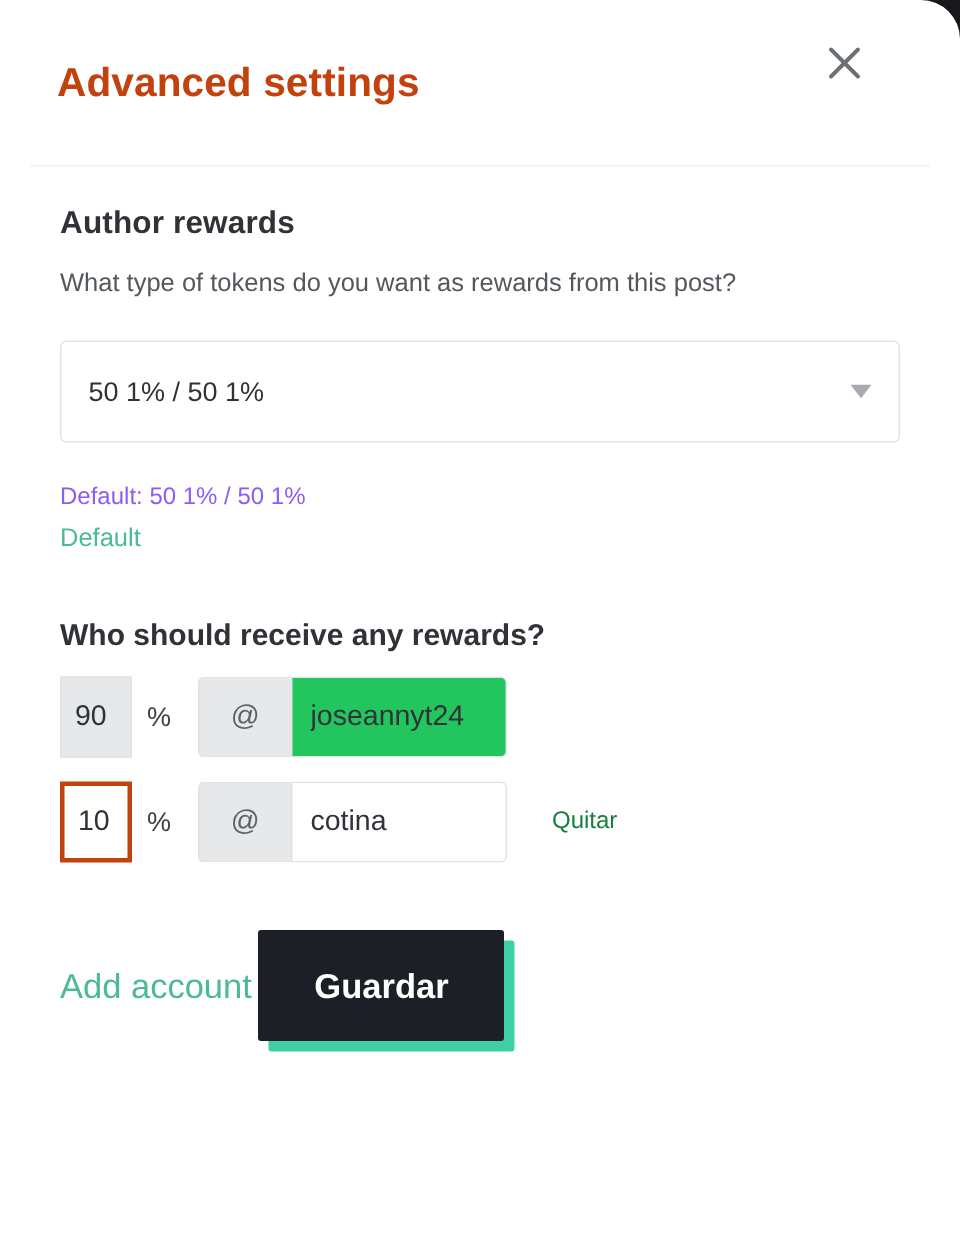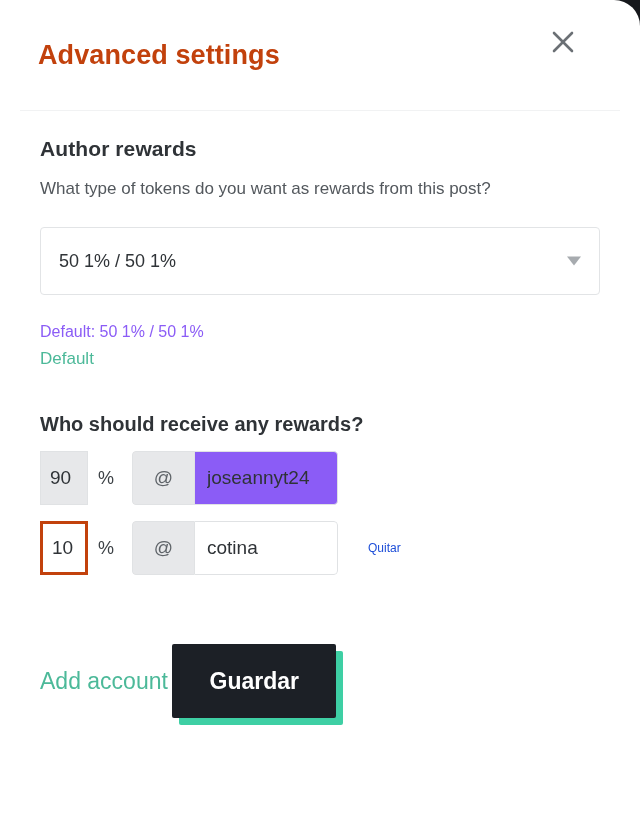--- a/index.html
+++ b/index.html
@@ -201,40 +201,40 @@
     width: 144px;
     box-sizing: border-box;
     border: 1px solid #e0e2e4;
     border-top-right-radius: 4px;
     border-bottom-right-radius: 4px;
     font-family: "Liberation Sans", sans-serif;
     font-size: 19px;
     color: #2f3337;
     padding: 0 12px;
   }
-  .user-input.disabled { background: #8b5cf6; }
+  .user-input.disabled { background: #22c55e; }
   .user-input.editable { background: #ffffff; }
   .row-link {
-    font-size: 12px;
-    color: #1d4ed8;
+    font-size: 16px;
+    color: #15803d;
     margin-left: 30px;
     cursor: pointer;
   }
 
   .add-account {
     margin-top: 24px;
     font-size: 23px;
     color: #4cb999;
     cursor: pointer;
     display: inline-block;
   }
 
   
   .save-wrap {
-    margin-top: 54px;
+    margin-top: 30px;
     position: relative;
     display: inline-block;
   }
   .save-shadow {
     position: absolute;
     left: 7px;
     top: 7px;
     width: 164px;
     height: 74px;
     background: #3ecfa4;

